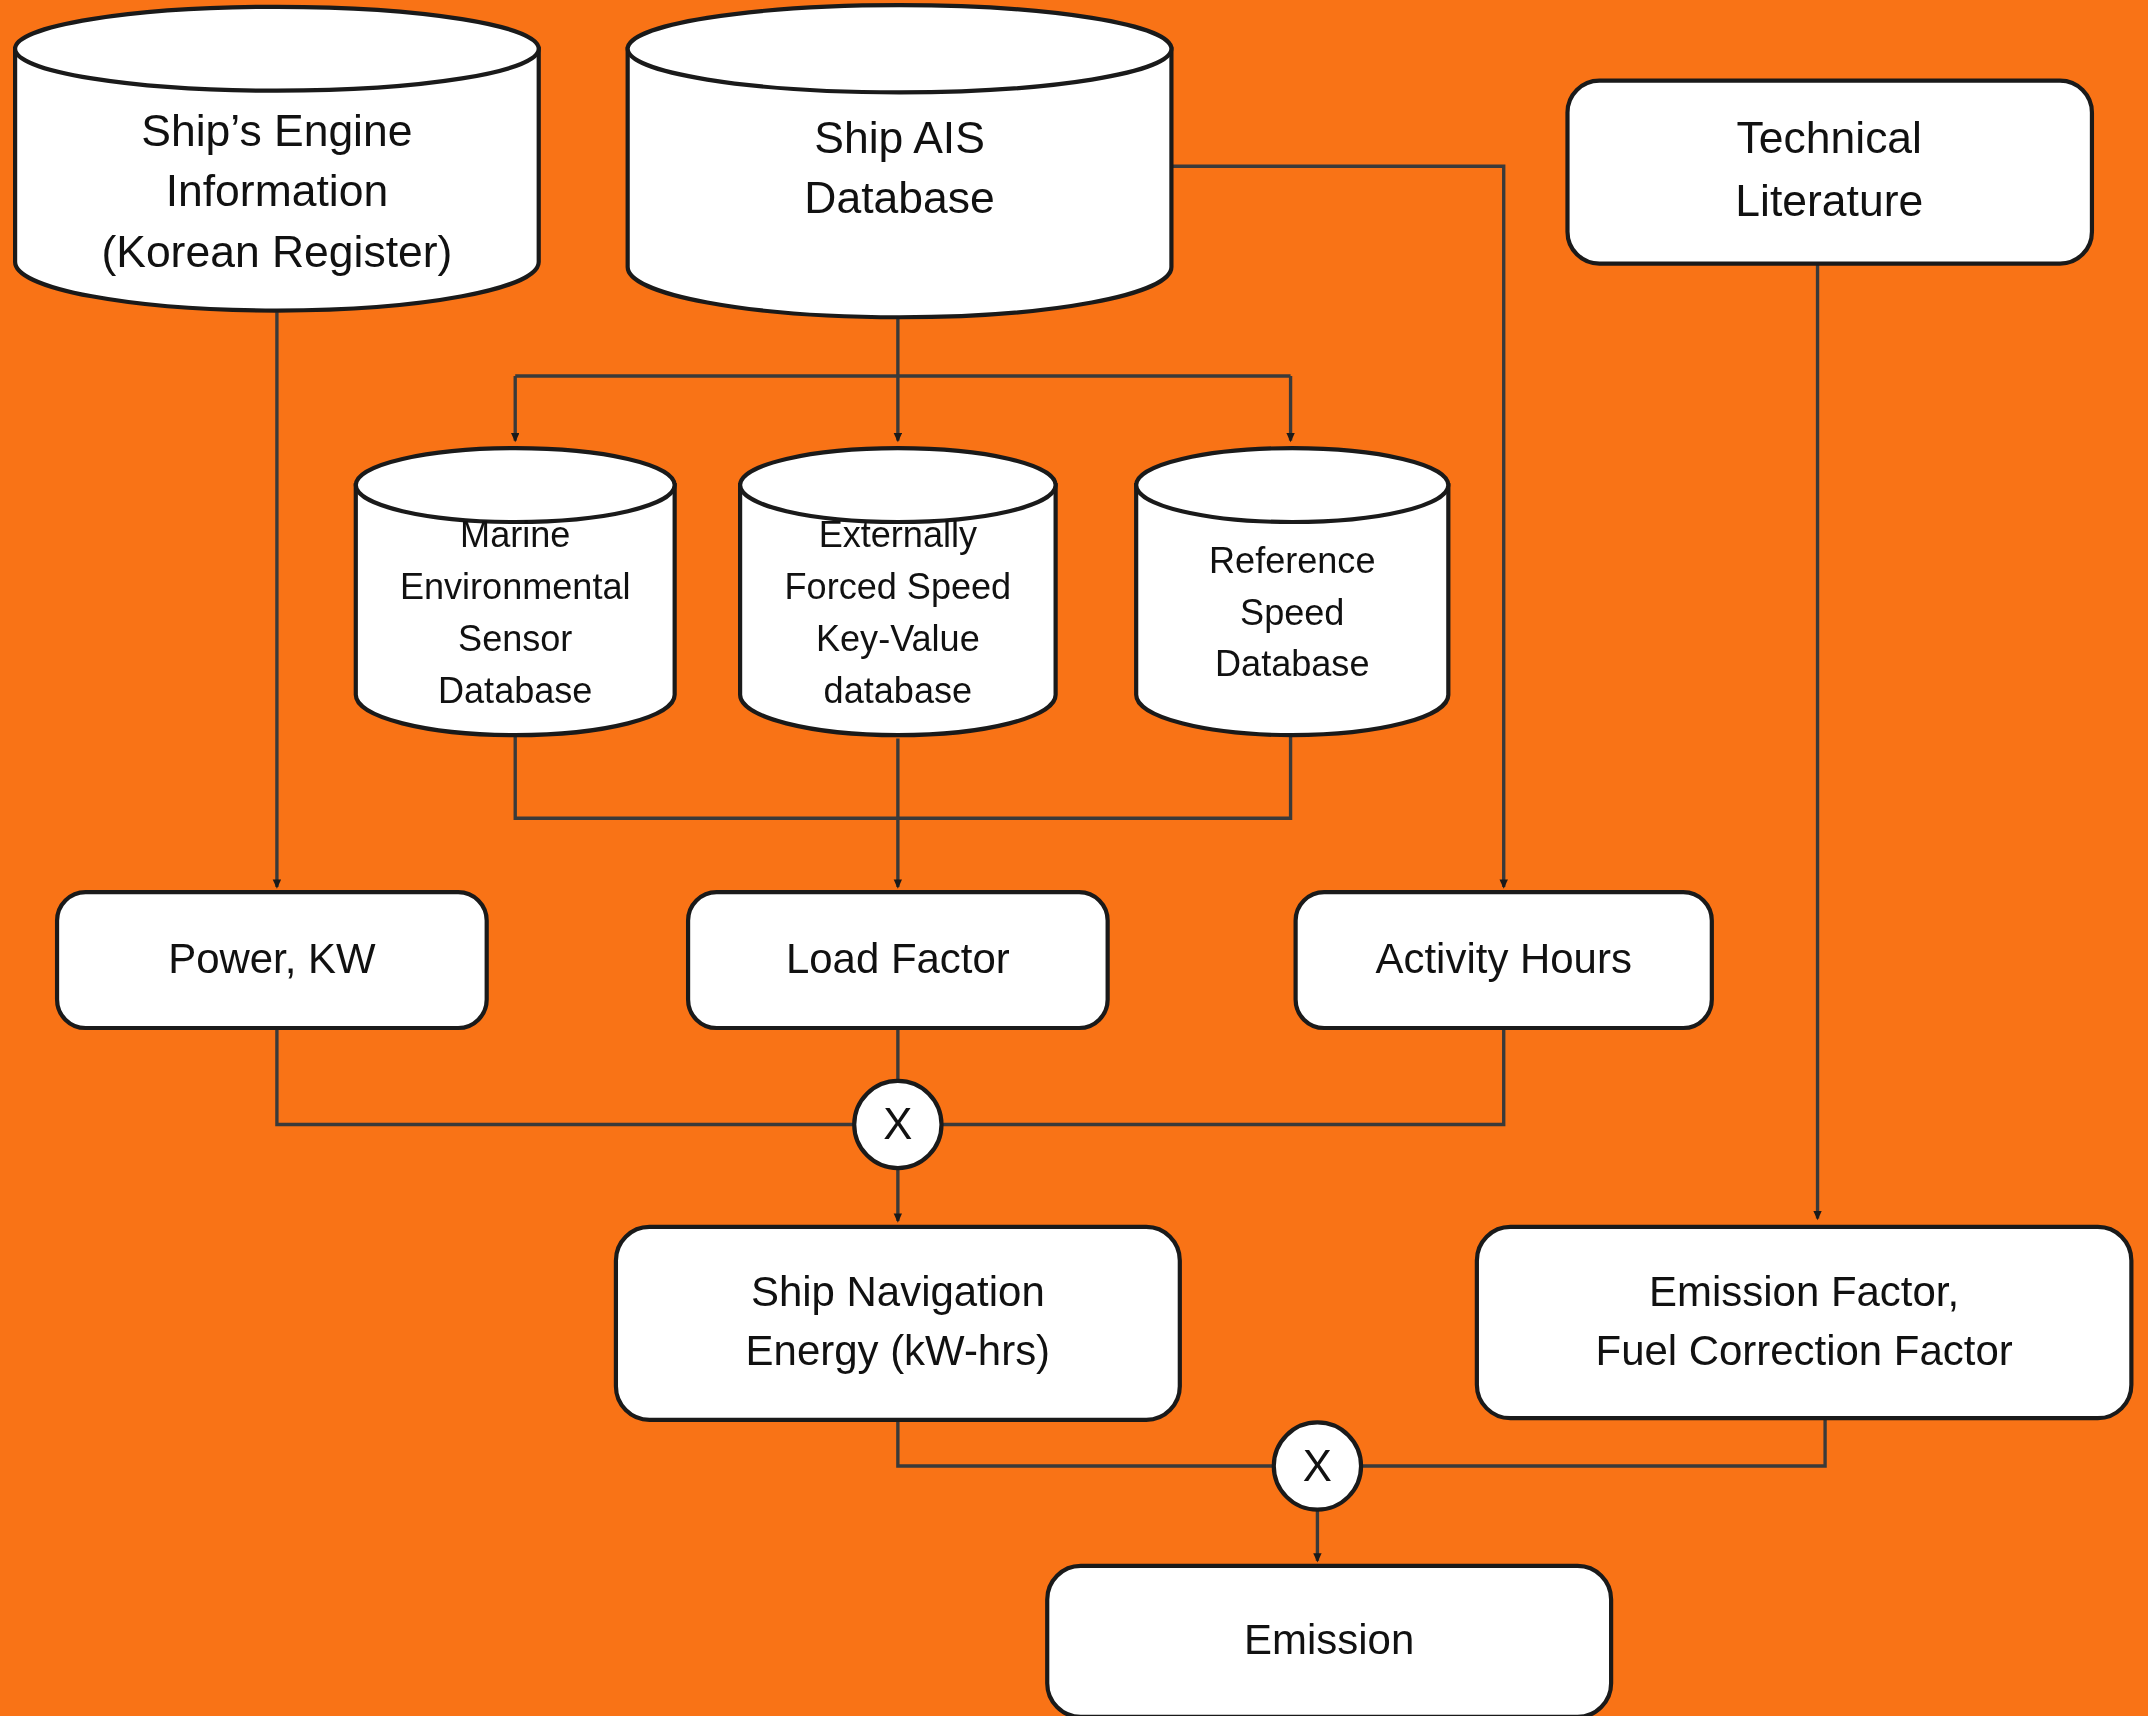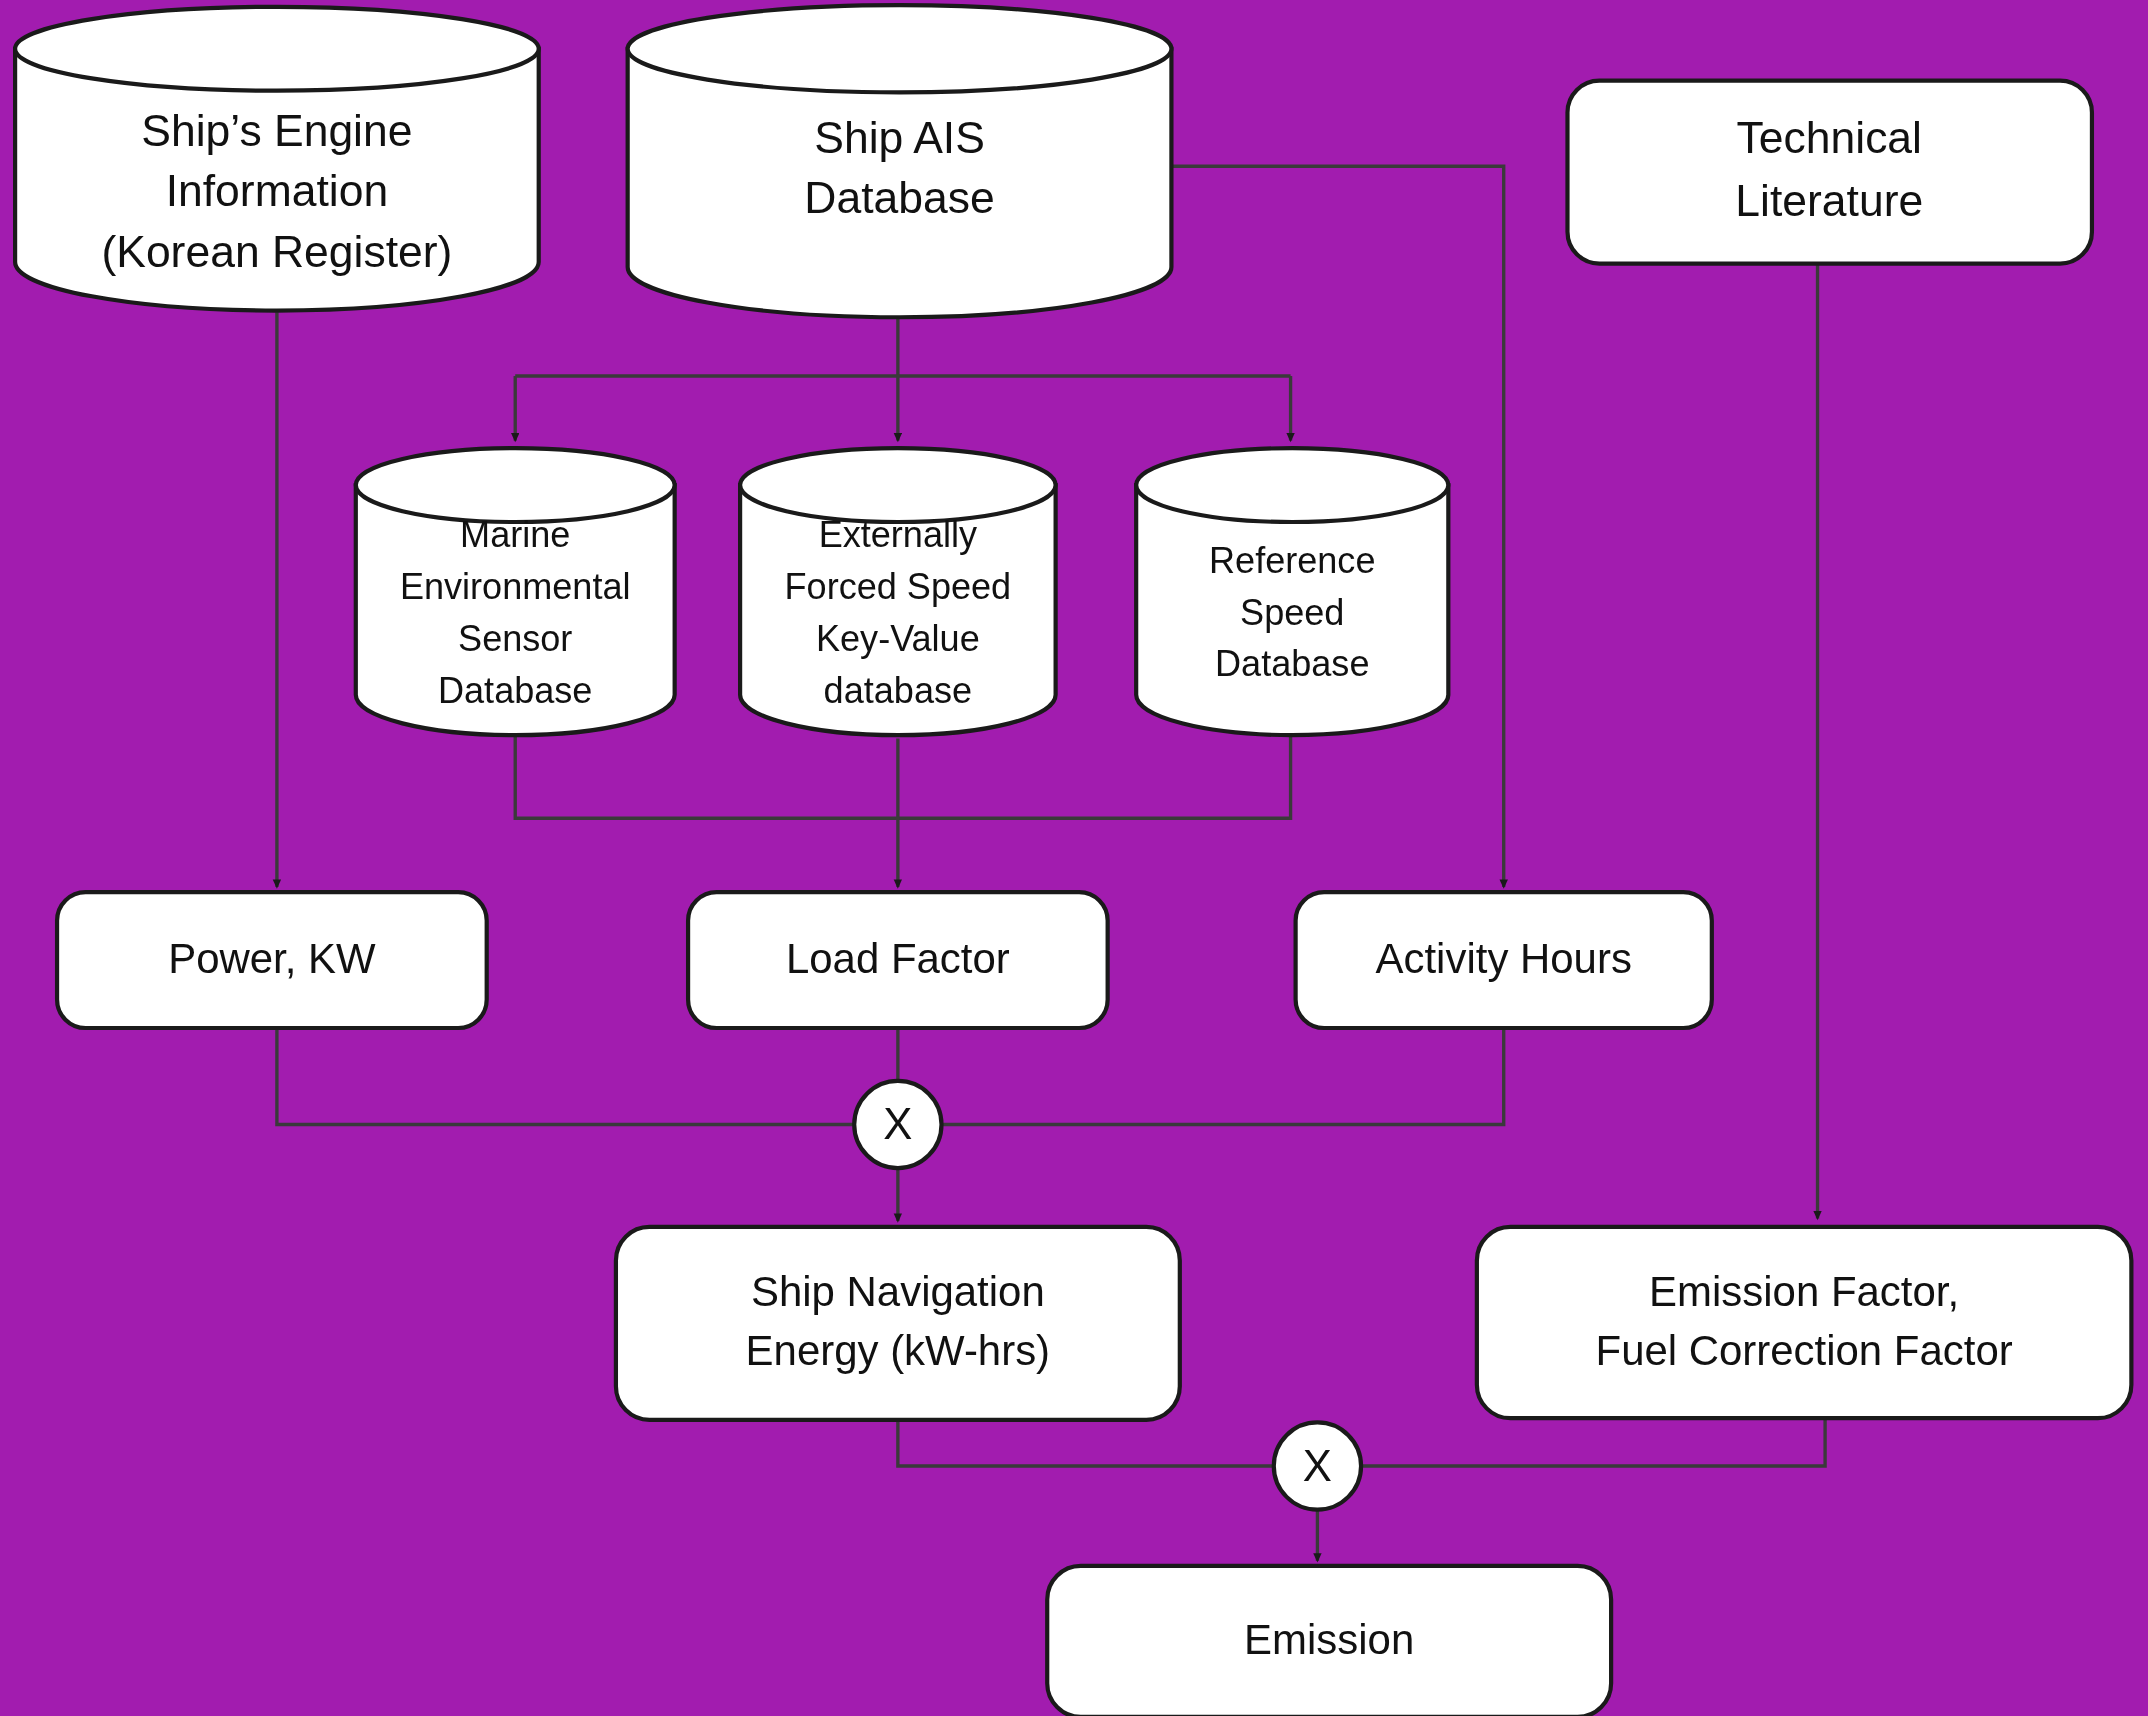--- a/index.html
+++ b/index.html
@@ -10,21 +10,21 @@
   body {
     width: 2149px;
     height: 1717px;
     font-family: "Liberation Sans", sans-serif;
     overflow: hidden;
   }
   #diagram-root {
     position: relative;
     width: 2149px;
     height: 1717px;
-    background: #a21caf;
+    background: #f97316;
   }
   svg.flow {
     display: block;
     width: 2149px;
     height: 1717px;
   }
   .shape-stroke {
     fill: #ffffff;
     stroke: #1a1a1a;
     stroke-width: 5;

